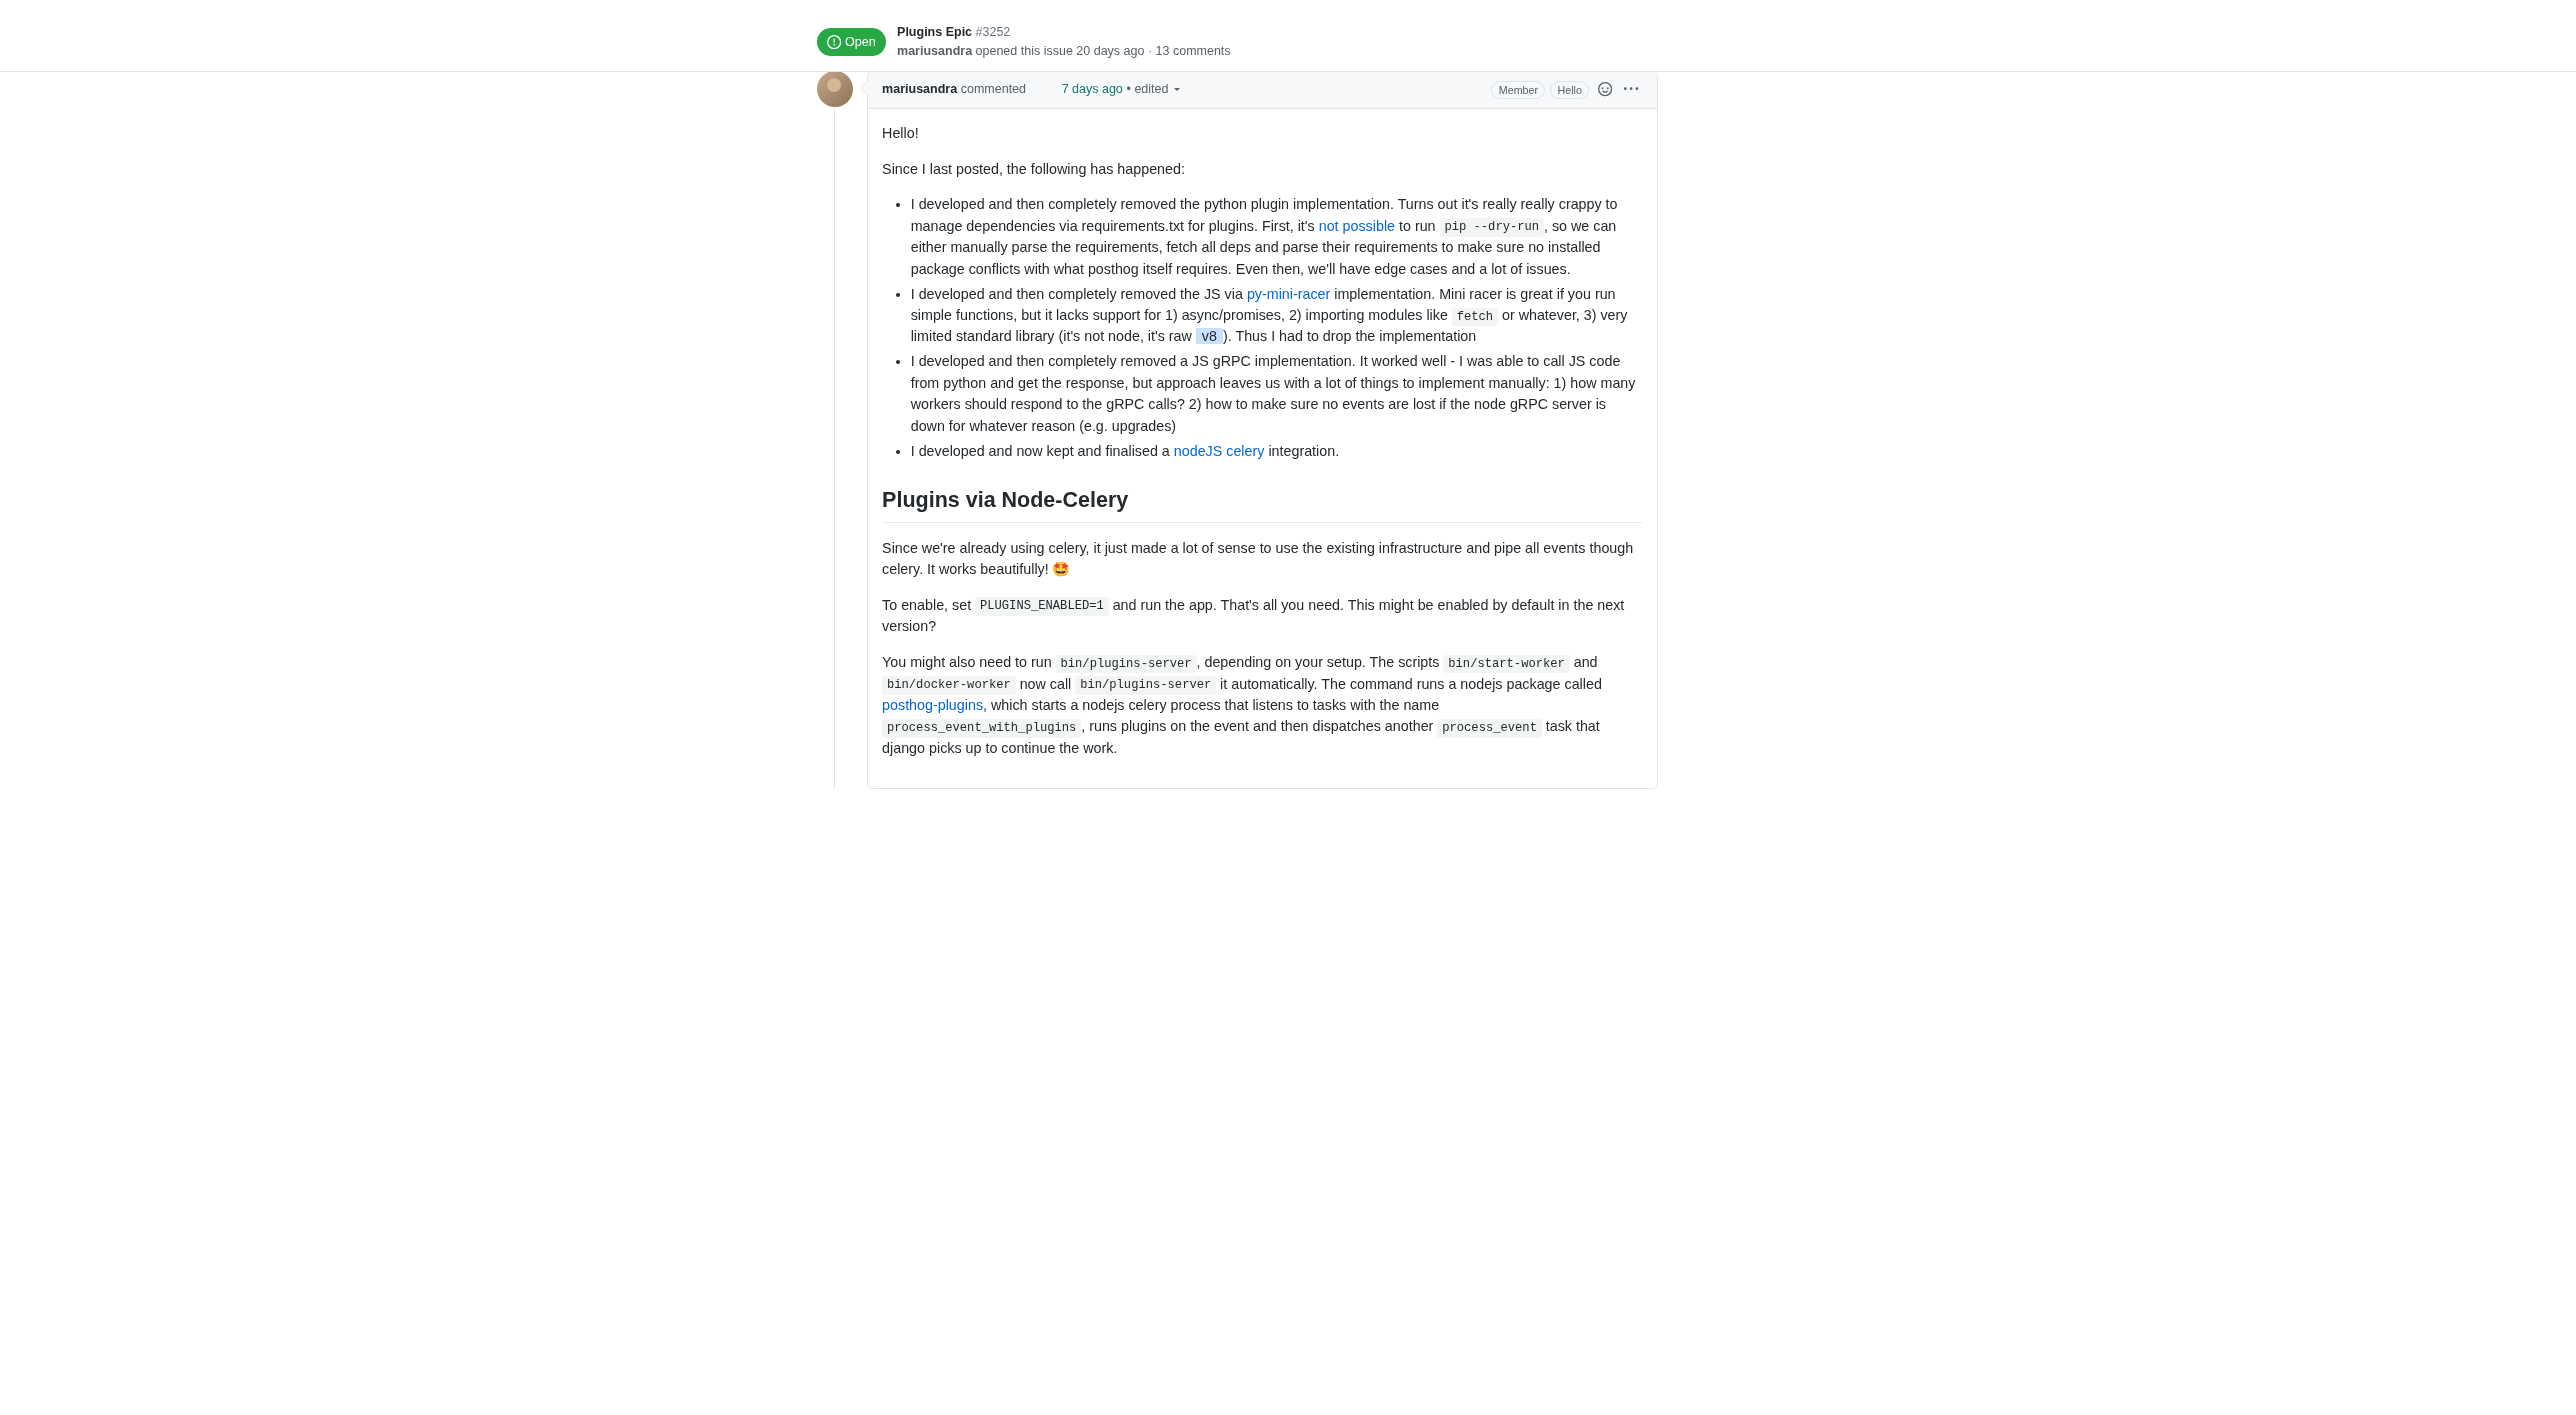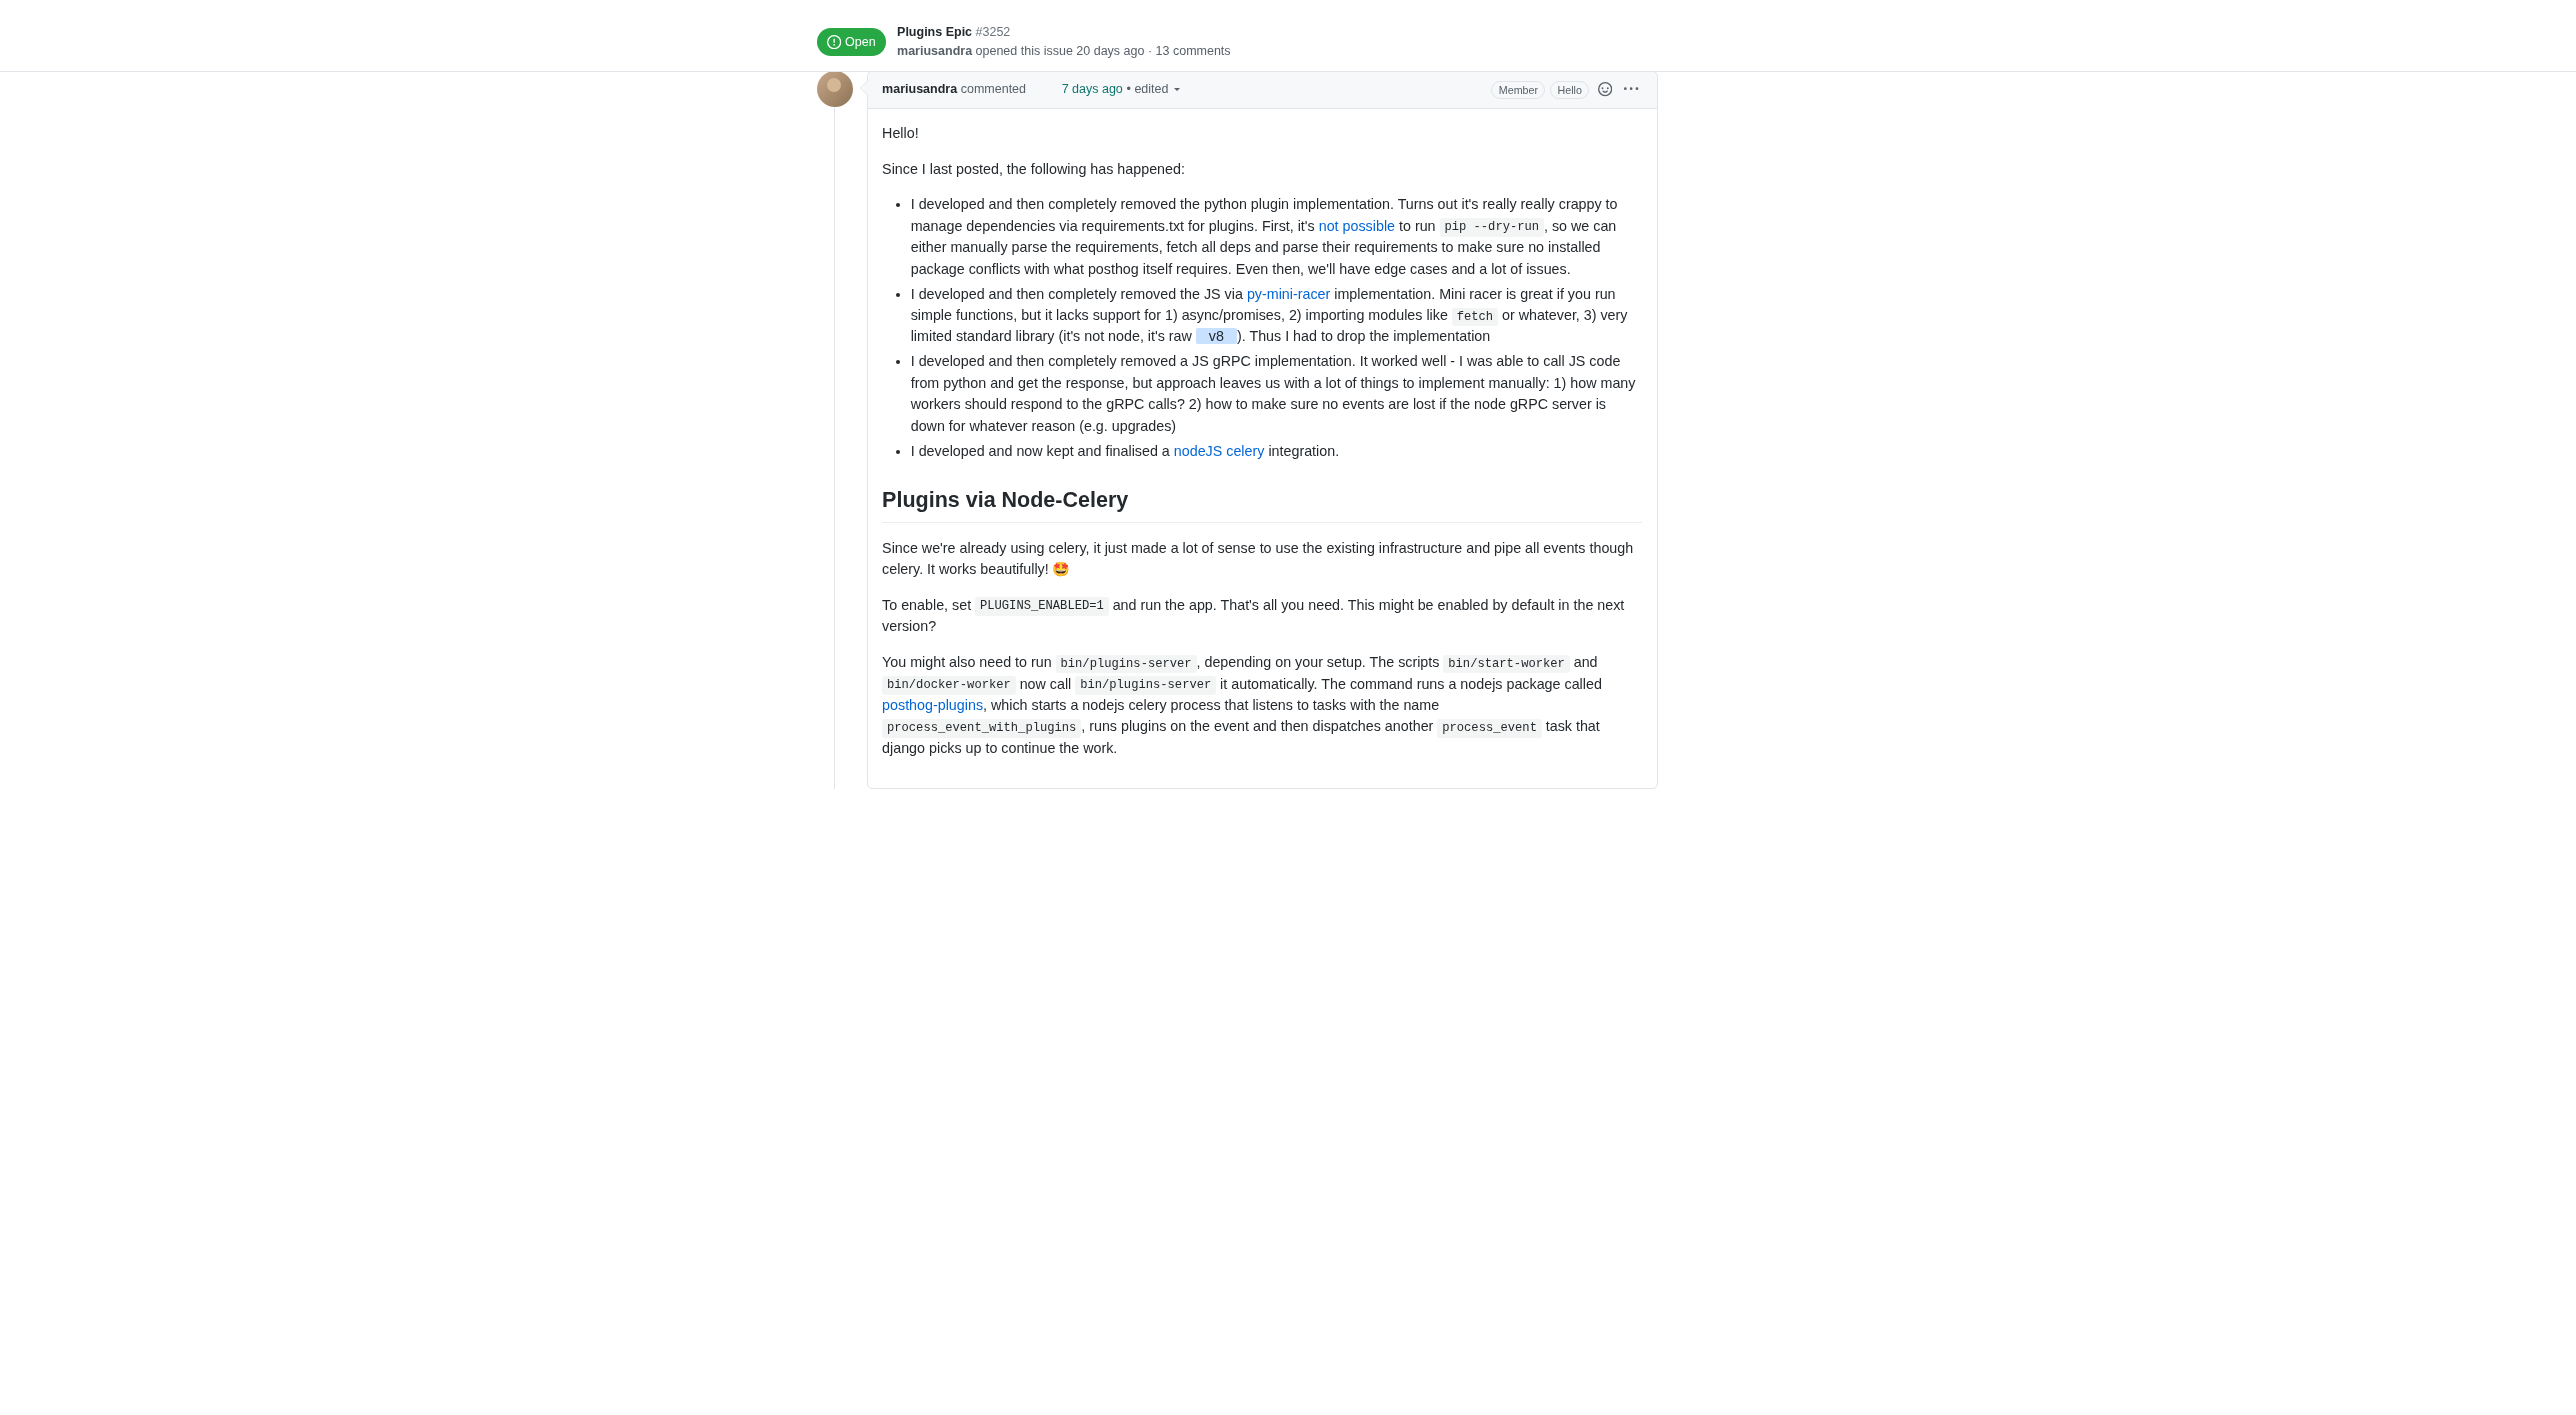--- a/index.html
+++ b/index.html
@@ -180,21 +180,21 @@
     }
     .comment-body li { margin-top: 0.25em; }
     .comment-body a { color: #0366d6; text-decoration: none; }
     code {
       font-family: SFMono-Regular, Consolas, "Liberation Mono", Menlo, monospace;
       font-size: 85%;
       background: rgba(27,31,35,0.05);
       border-radius: 2.7px;
       padding: 0.2em 0.4em;
     }
-    .highlight { background: #c8e1ff; padding: 0 13px; border-radius: 1.8px; }
+    .highlight { background: #c8e1ff; padding: 0 6px; border-radius: 1.8px; }
   </style>
 </head>
 <body>
 
 <div class="sticky-header">
   <div class="sticky-inner">
     <div class="sticky-inner-left" style="display:flex;align-items:center;gap:10.7px;">
       <span class="state-badge">
         <svg width="14.3" height="14.3" viewBox="0 0 16 16">
             <path fill-rule="evenodd" d="M8 1.5a6.5 6.5 0 100 13 6.5 6.5 0 000-13zM0 8a8 8 0 1116 0A8 8 0 010 8zm9 3a1 1 0 11-2 0 1 1 0 012 0zm-.25-6.25a.75.75 0 00-1.5 0v3.5a.75.75 0 001.5 0v-3.5z"></path>

